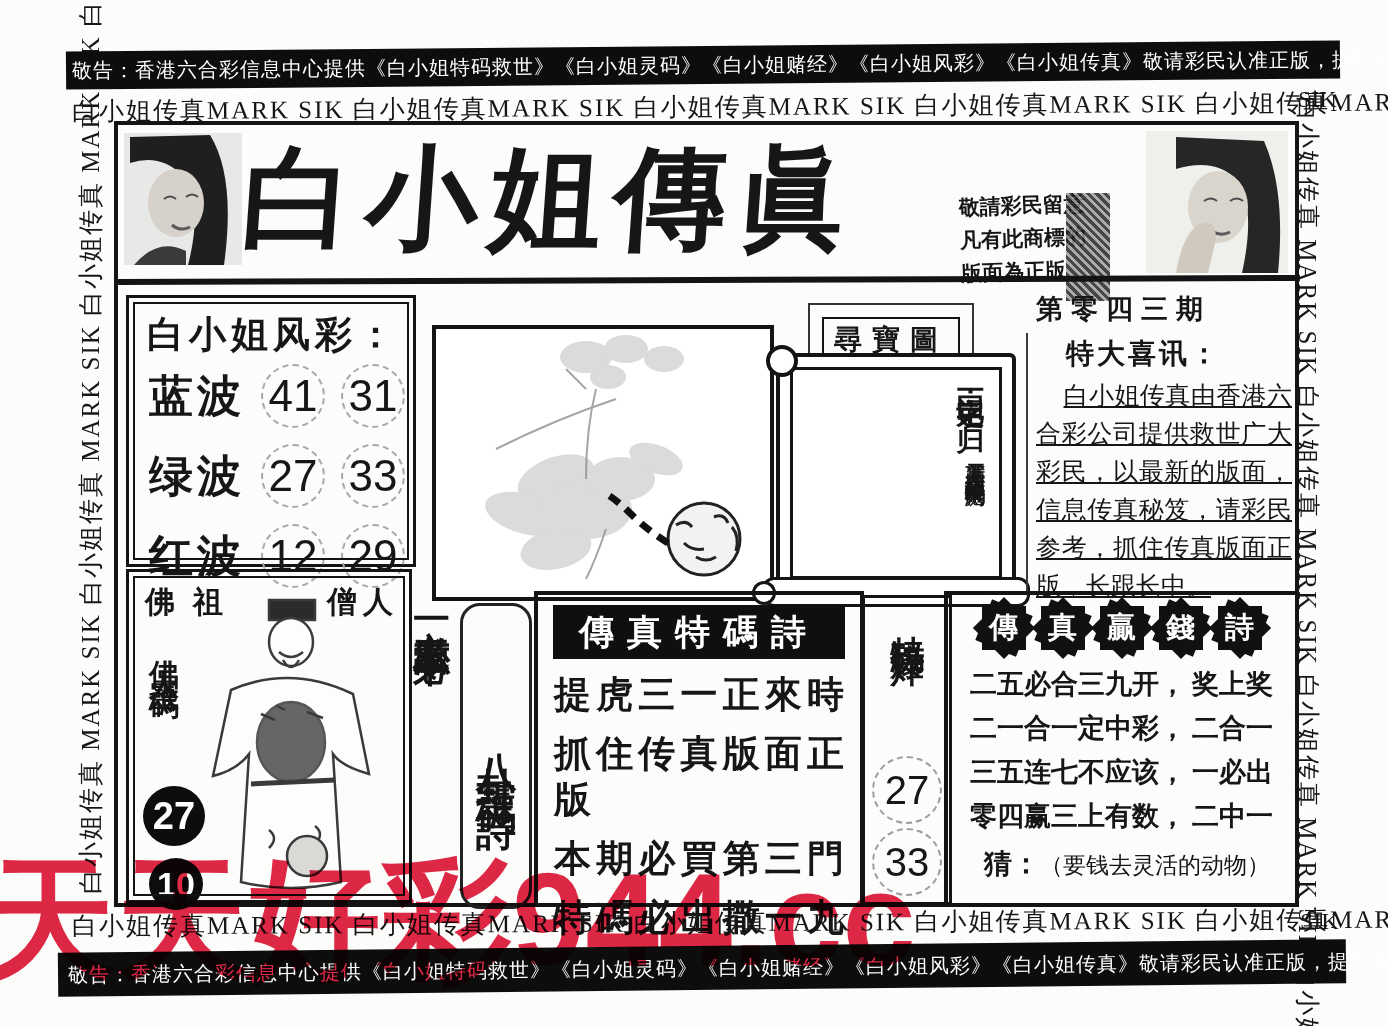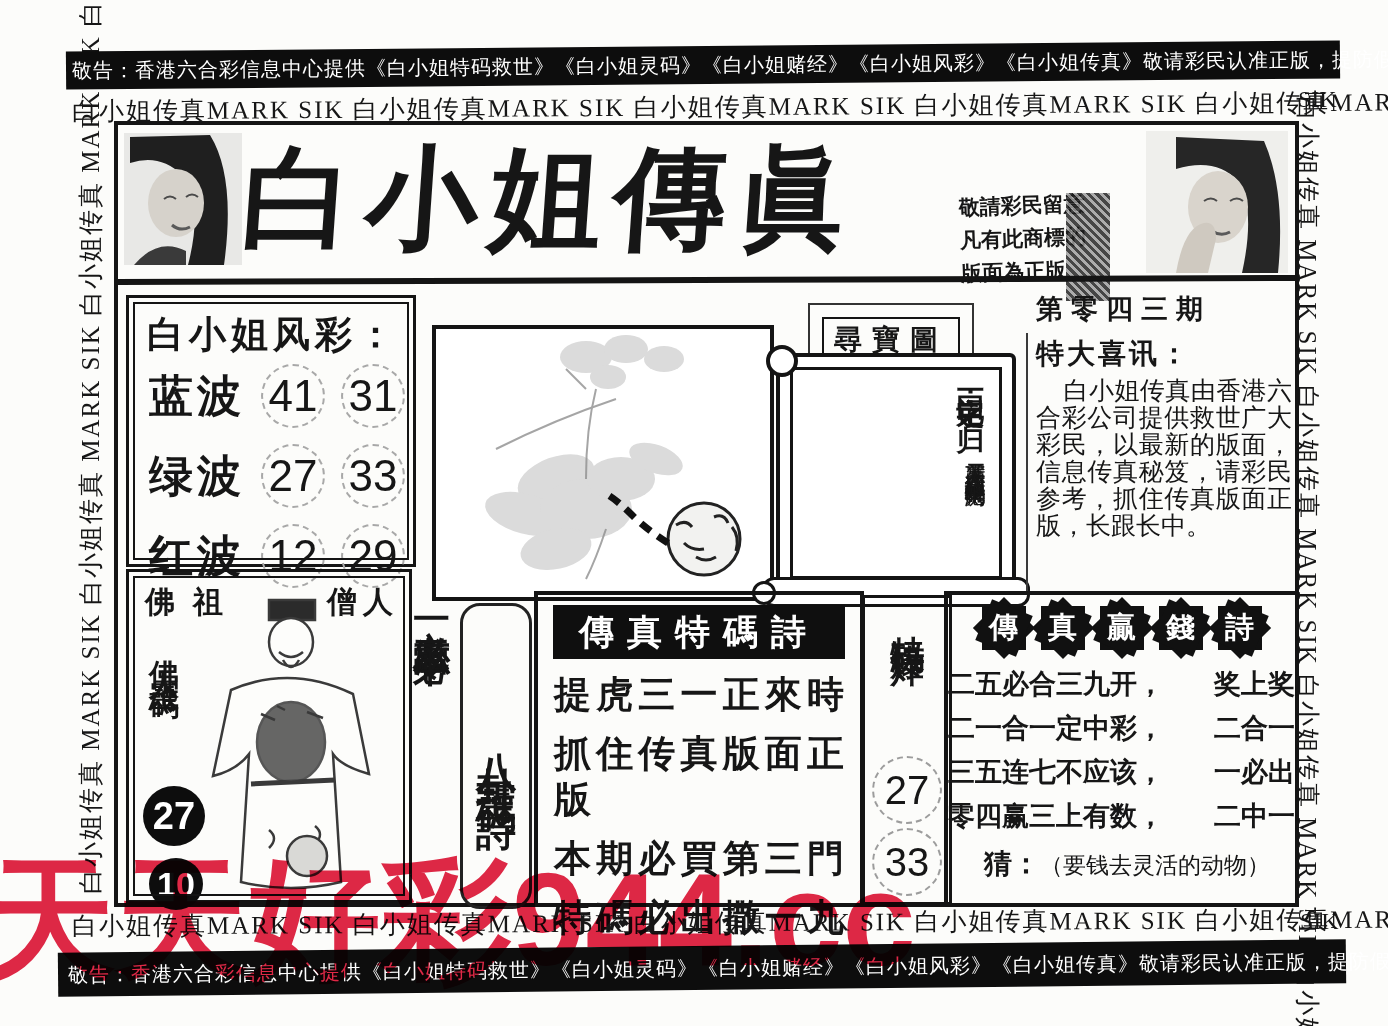--- a/index.html
+++ b/index.html
@@ -71,22 +71,22 @@
   .scroll-text{position:absolute;inset:22px;writing-mode:vertical-rl;text-orientation:upright;
                display:flex;}
   .scroll-text span{display:block;margin:0 5px;}
   .t1{font-size:28px;font-weight:700;}
   .t2{font-size:19px;margin-top:46px !important;}
   .t3,.t4{font-size:21px;margin-top:8px !important;}
   .t5{font-size:21px;margin-top:4px !important;}
 
   .vrule{left:908px;top:208px;width:2px;height:262px;background:#3a3a3a;}
   .news{left:918px;top:210px;width:256px;}
-  .news-title{font-size:28px;font-weight:700;letter-spacing:3px;}
-  .news-body{margin-top:4px;font-size:25px;line-height:27px;text-align:justify;text-indent:1.1em;}
+  .news-title{font-size:28px;font-weight:700;letter-spacing:3px;margin-left:30px;}
+  .news-body{margin-top:4px;font-size:25px;line-height:38px;text-align:justify;text-indent:1.1em;text-decoration:underline;}
 
   
   .buddha{left:8px;top:444px;width:280px;height:328px;overflow:visible;}
   .b-tl{position:absolute;left:16px;top:10px;font-size:30px;font-weight:600;letter-spacing:18px;}
   .b-tr{position:absolute;right:10px;top:10px;font-size:30px;font-weight:600;letter-spacing:6px;}
   .b-side{position:absolute;left:14px;top:64px;writing-mode:vertical-rl;text-orientation:upright;
           font-size:30px;font-weight:600;letter-spacing:10px;}
   .ball{position:absolute;background:#0d0d0d;color:#fff;border-radius:50%;display:flex;
         align-items:center;justify-content:center;font-family:"Liberation Sans",sans-serif;font-weight:700;}
   .ball1{left:14px;top:214px;width:62px;height:60px;font-size:38px;}
@@ -114,21 +114,21 @@
   .ex-n2{top:230px;}
 
   .win-box{left:826px;top:466px;width:347px;height:308px;border:4px solid #141414;}
   .win-head{display:flex;justify-content:center;gap:1px;margin-top:4px;}
   .star{position:relative;width:58px;height:58px;display:inline-block;}
   .star-shape{position:absolute;inset:7px;background:#111;transform:rotate(0deg);}
   .star-shape::before{content:"";position:absolute;inset:0;background:#111;transform:rotate(45deg);}
   .star-shape::after{content:"";position:absolute;inset:0;background:#111;transform:rotate(22.5deg);}
   .star-char{position:absolute;inset:0;display:flex;align-items:center;justify-content:center;
              color:#fff;font-size:29px;font-weight:700;z-index:2;}
-  .win-line{display:flex;justify-content:space-between;padding:0 0;font-size:27px;font-weight:600;
+  .win-line{display:flex;justify-content:space-between;padding:0 22px;font-size:27px;font-weight:600;
             margin-top:11px;line-height:33px;}
   .guess{margin-top:12px;padding-left:36px;font-size:23px;}
   .guess b{font-size:28px;font-weight:700;}
 
   .watermark{left:-16px;top:854px;font-family:"Liberation Sans",sans-serif;font-size:132px;
              font-weight:900;color:#e02846;line-height:1;white-space:nowrap;z-index:50;
              mix-blend-mode:multiply;letter-spacing:0px;}
 </style>
 </head>
 <body>

